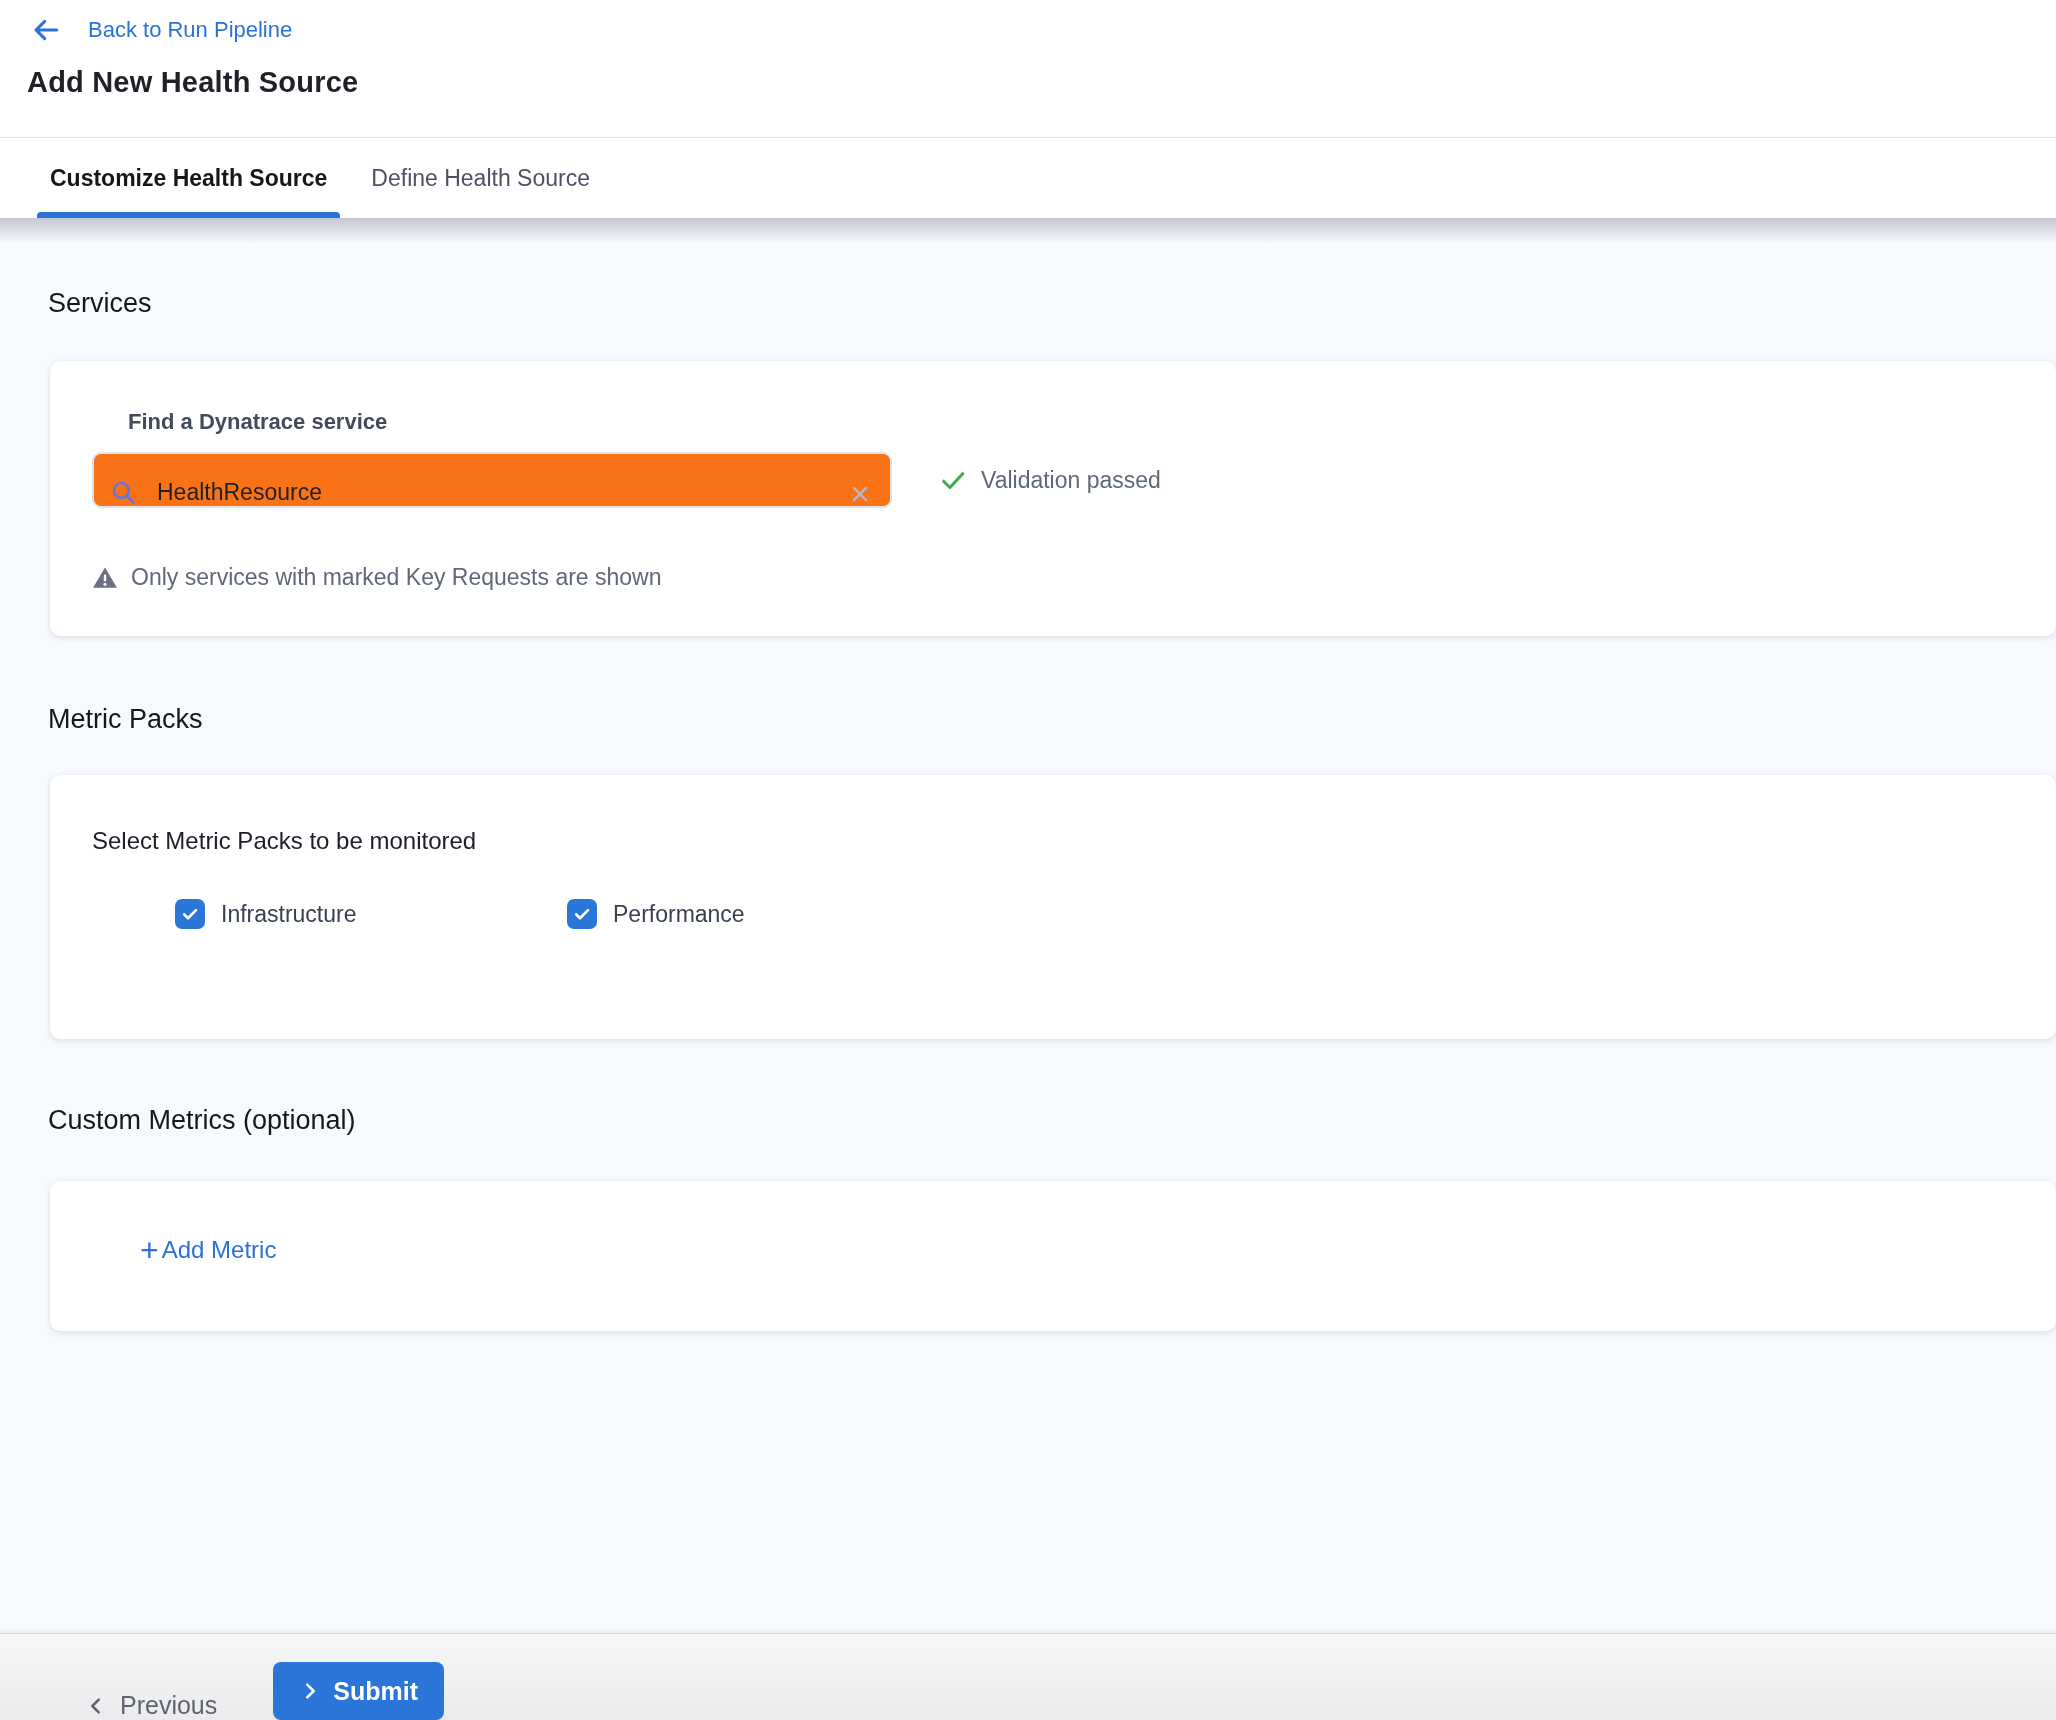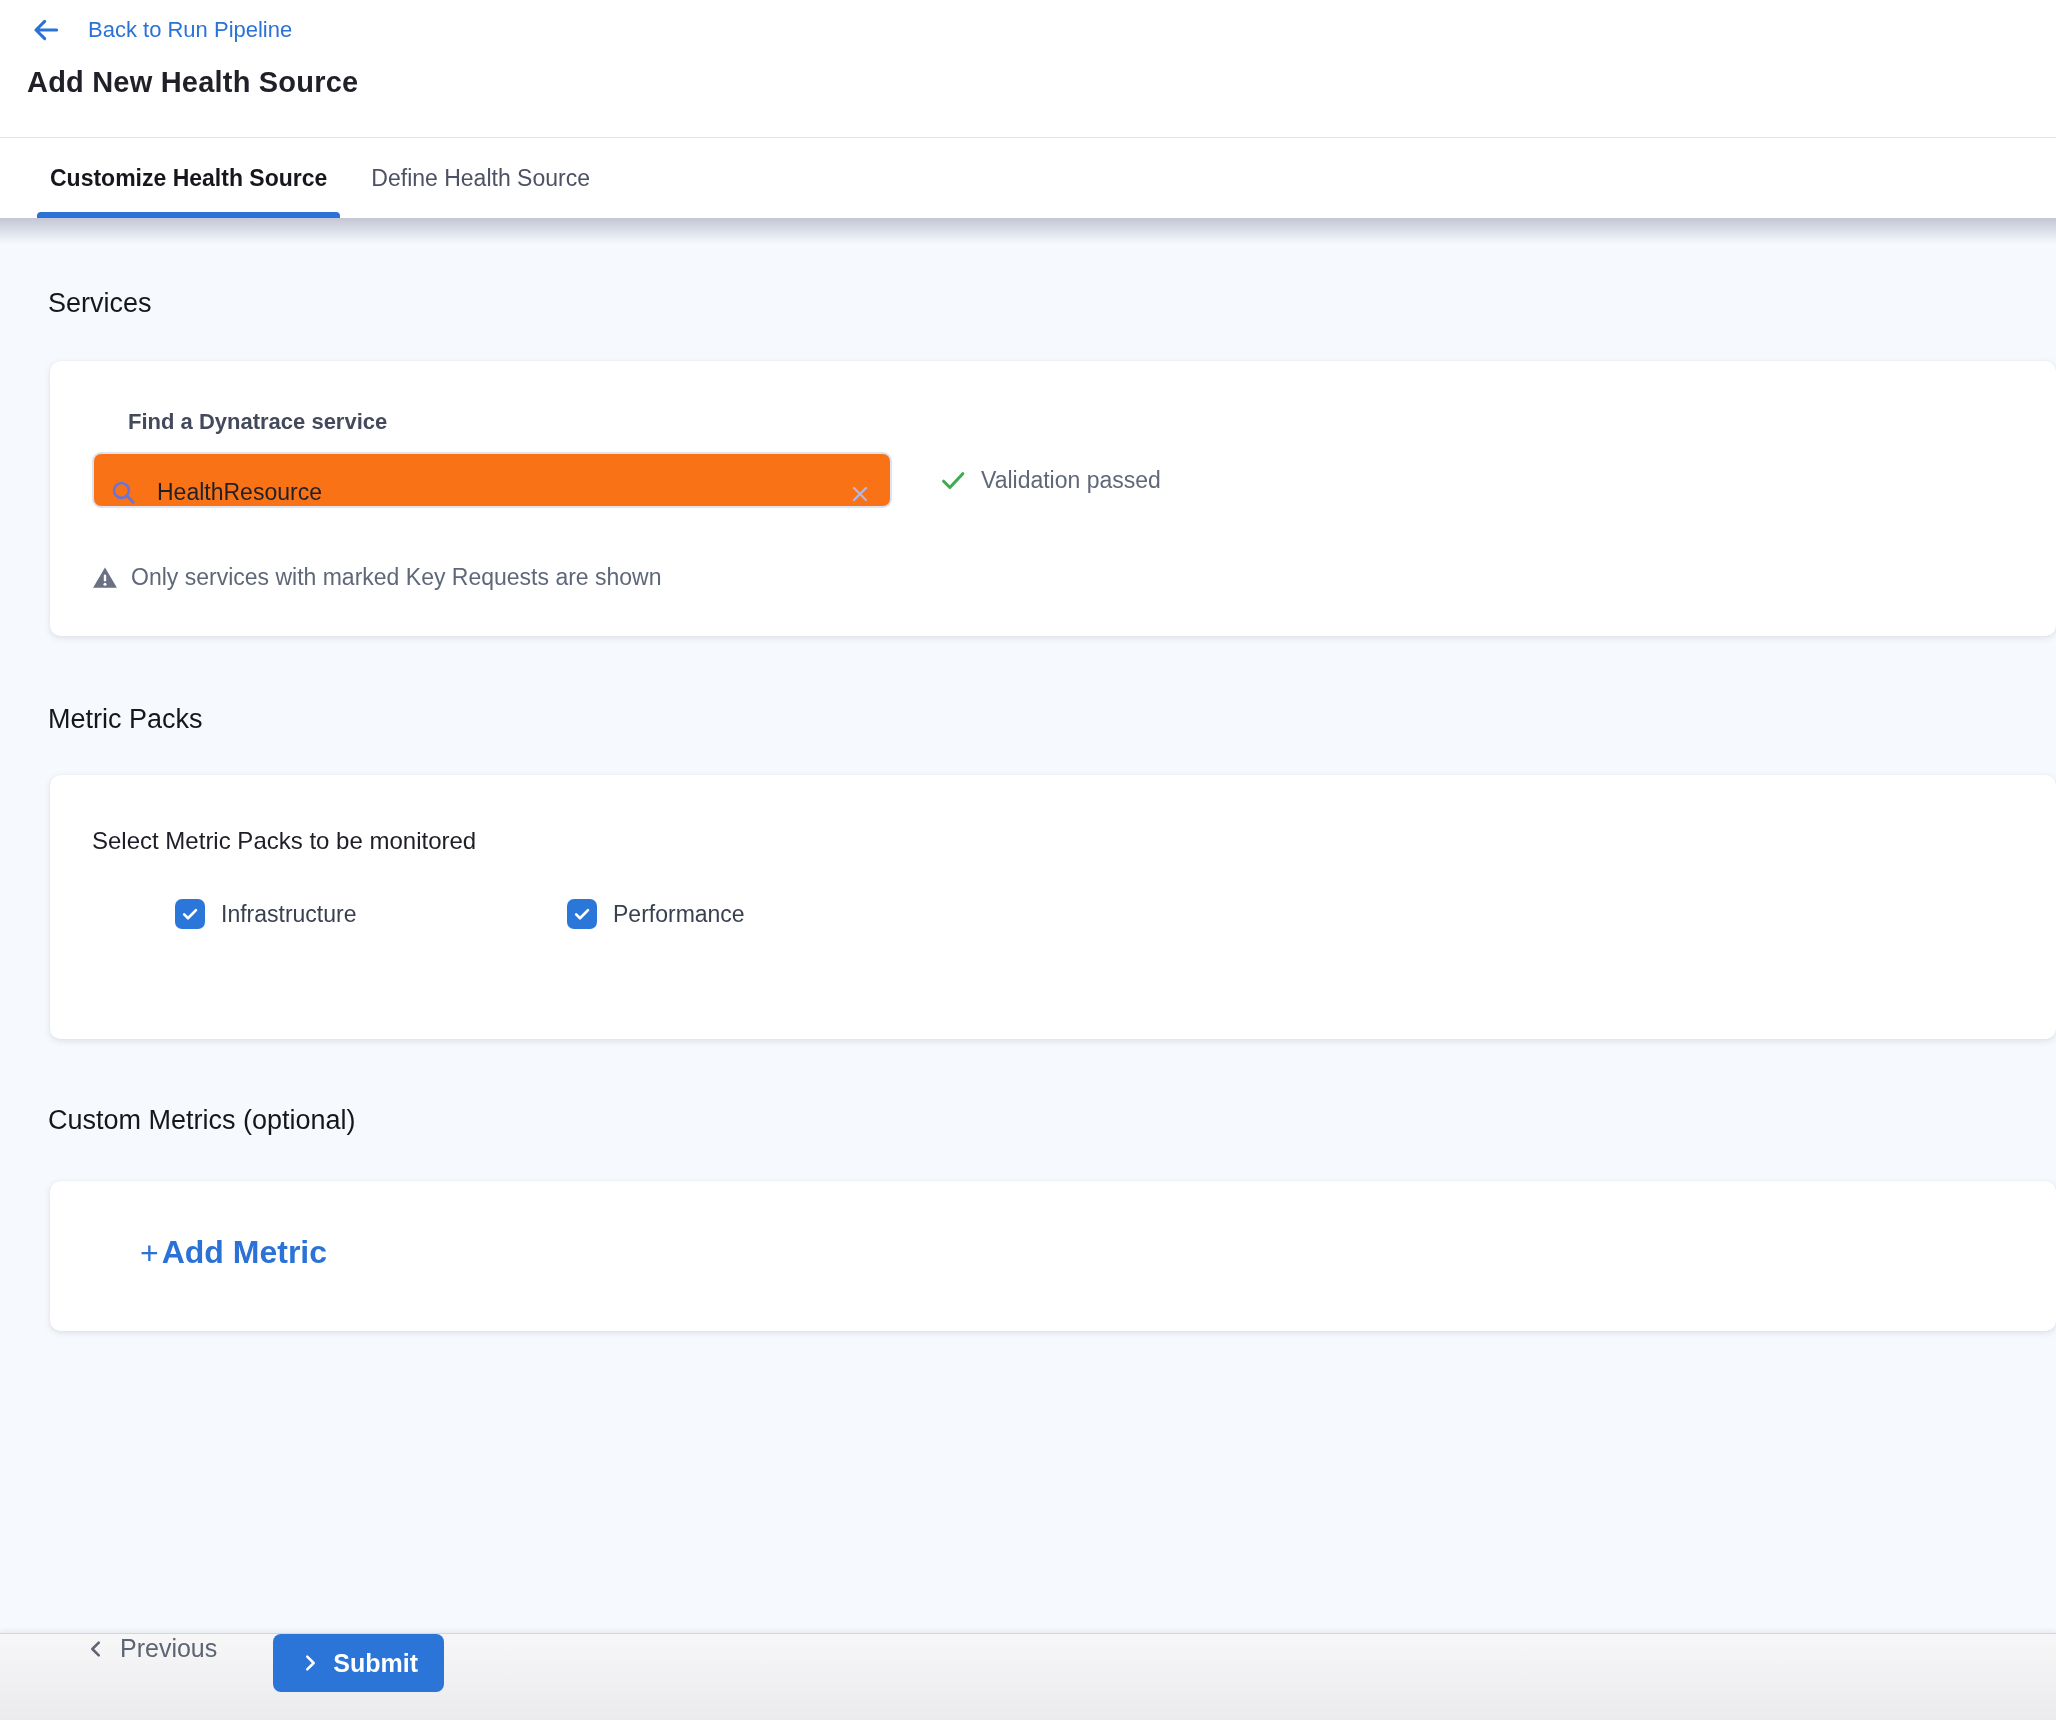--- a/index.html
+++ b/index.html
@@ -96,29 +96,29 @@
     display: flex; align-items: center; justify-content: center;
     margin-right: 16px; flex: 0 0 auto;
   }
   .checkbox-group span.cb-label { font-size: 23px; color: #394050; }
 
   .add-metric {
     display: flex; align-items: center; background: none; border: none;
     color: #2b72d7; cursor: pointer; font-family: "Liberation Sans", sans-serif;
   }
   .add-metric .plus { font-size: 32px; font-weight: 500; line-height: 1; margin-right: 3px; }
-  .add-metric .add-label { font-size: 32px; font-weight: 700; }
+  .add-metric .add-label { font-size: 24px; font-weight: 400; }
 
   
   .footer {
     height: 87px; flex: 0 0 auto;
     background: linear-gradient(#f7f7f8, #ebebee);
     border-top: 1px solid #d5d5dc;
     box-shadow: 0 -2px 5px rgba(0,0,0,0.07);
-    display: flex; align-items: flex-start; padding-left: 85px; gap: 56px;
+    display: flex; align-items: flex-end; padding-left: 85px; gap: 56px;
     position: relative; z-index: 3;
   }
   .prev-btn {
     display: flex; align-items: center; gap: 13px; background: none; border: none;
     font-family: "Liberation Sans", sans-serif; font-size: 25px; font-weight: 500;
     color: #5e6472; cursor: pointer;
   }
   .submit-btn {
     display: flex; align-items: center; gap: 12px;
     height: 58px; padding: 0 26px;

